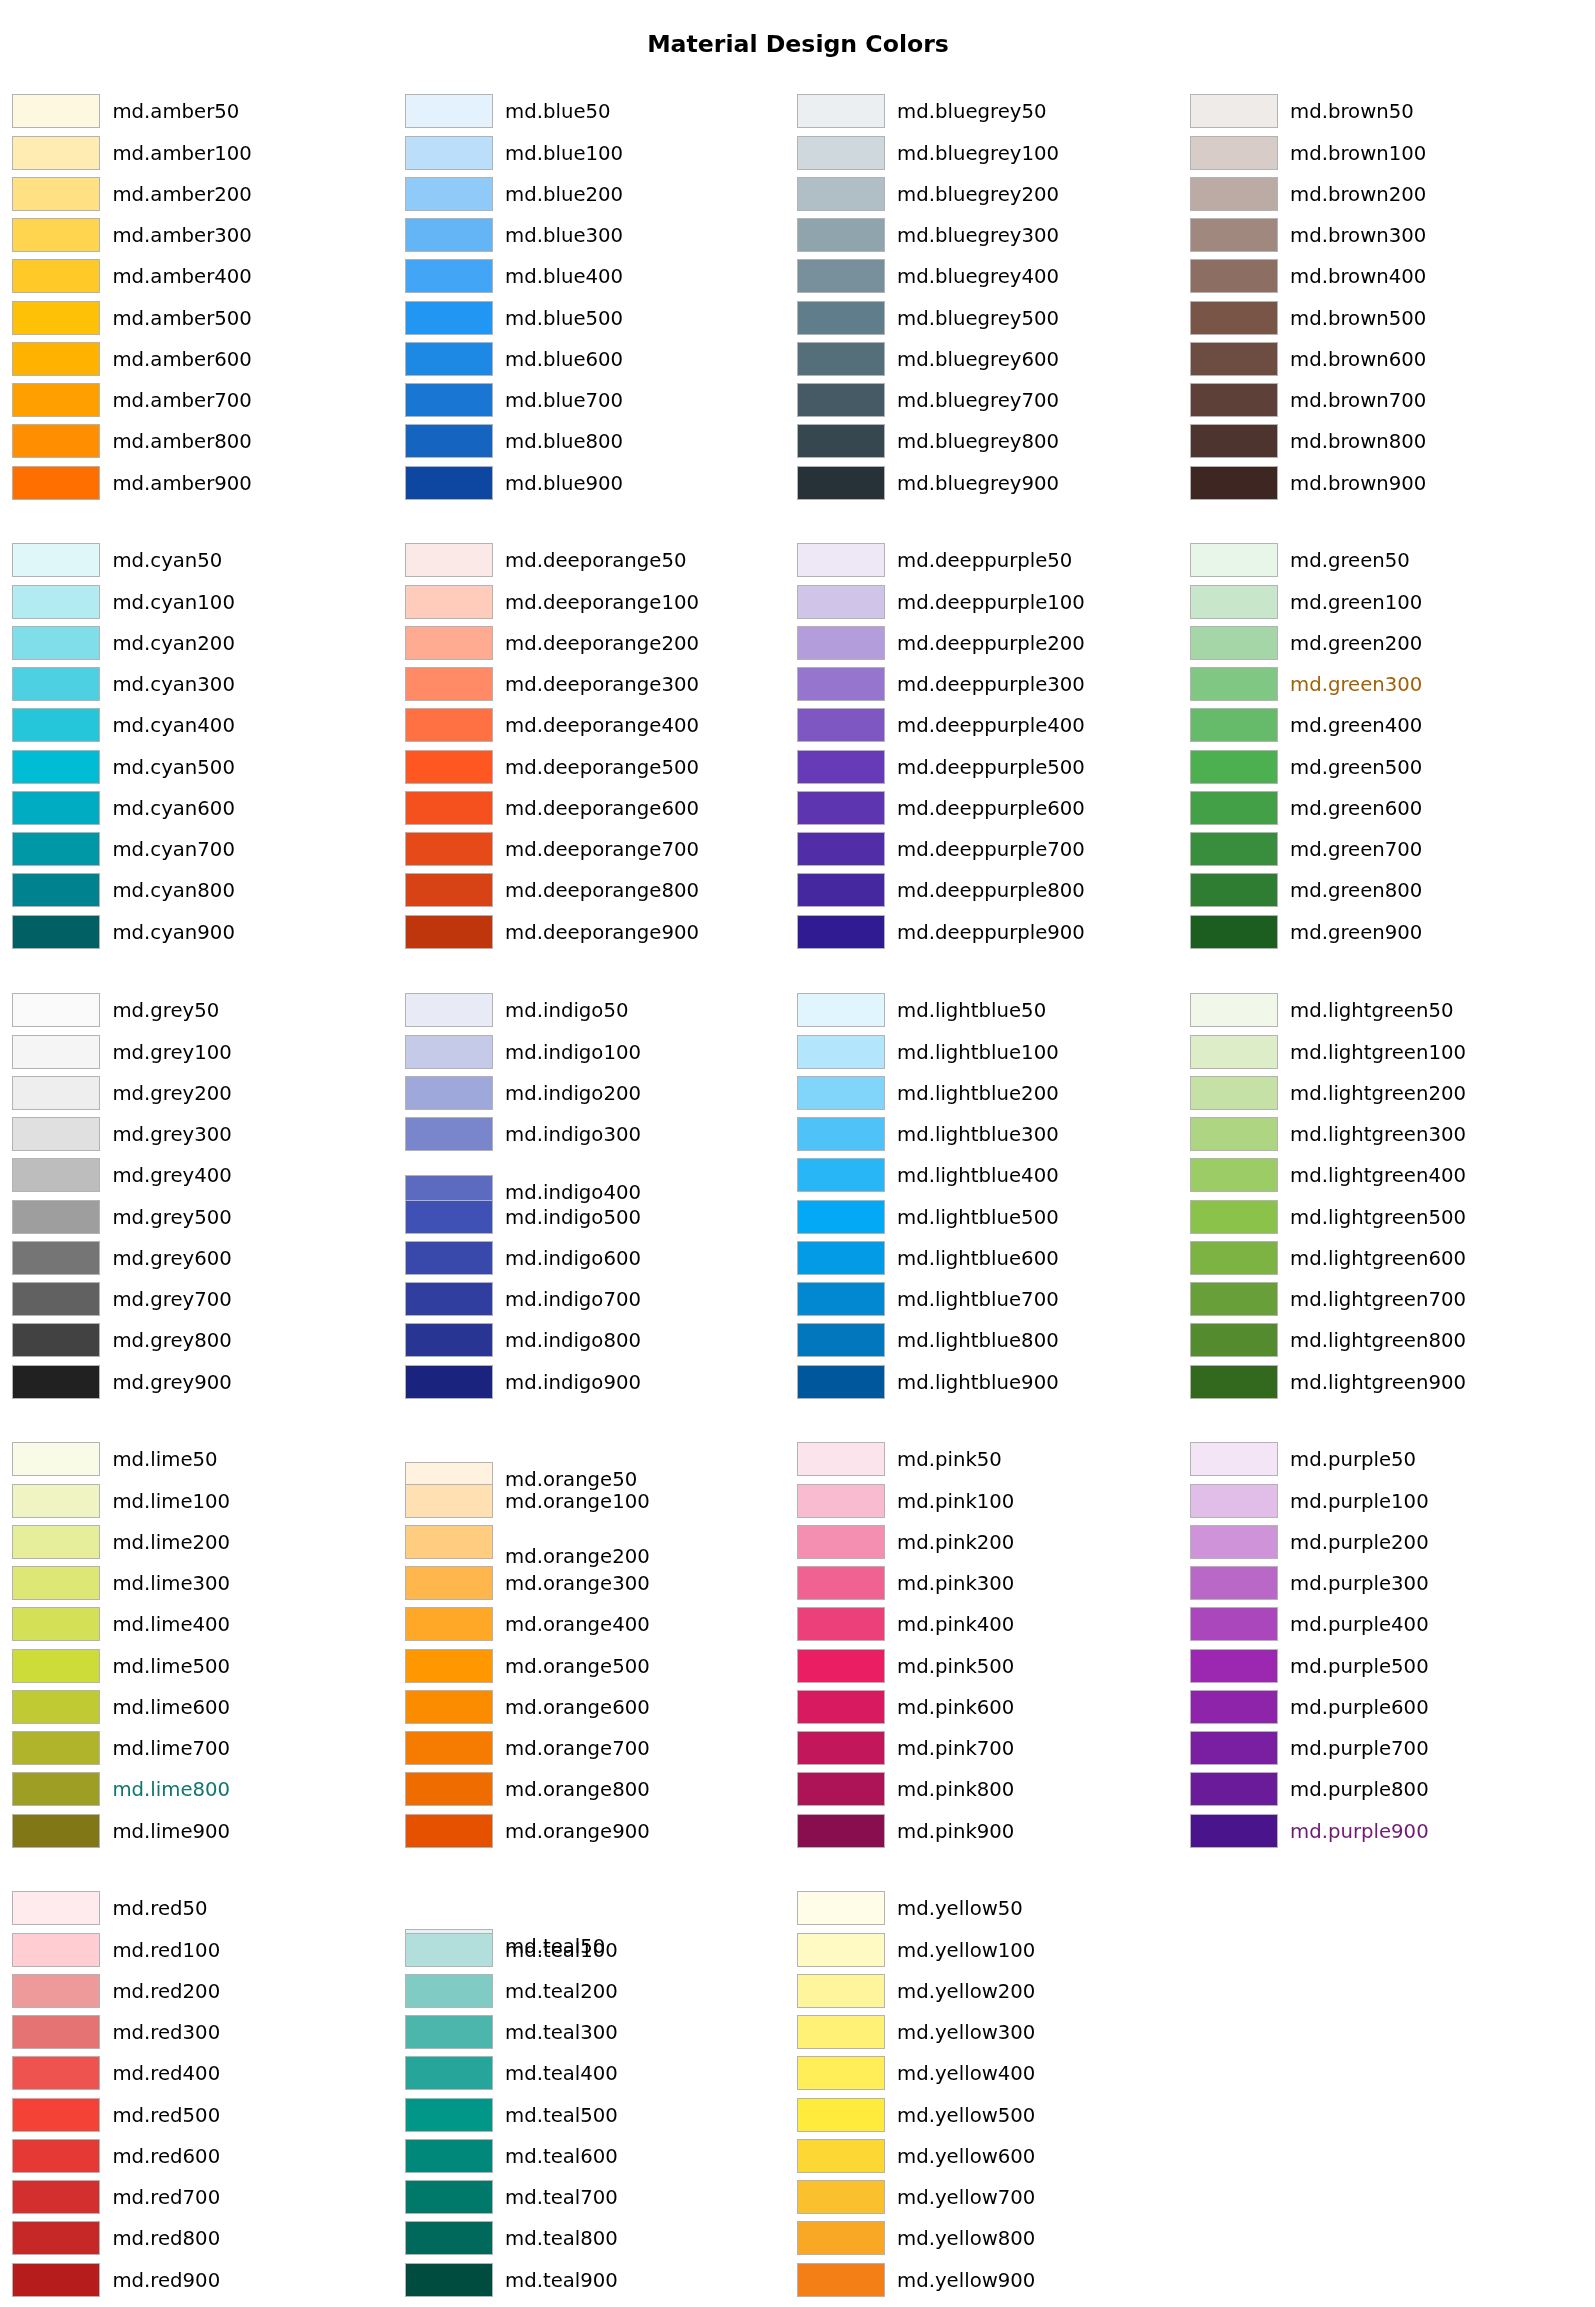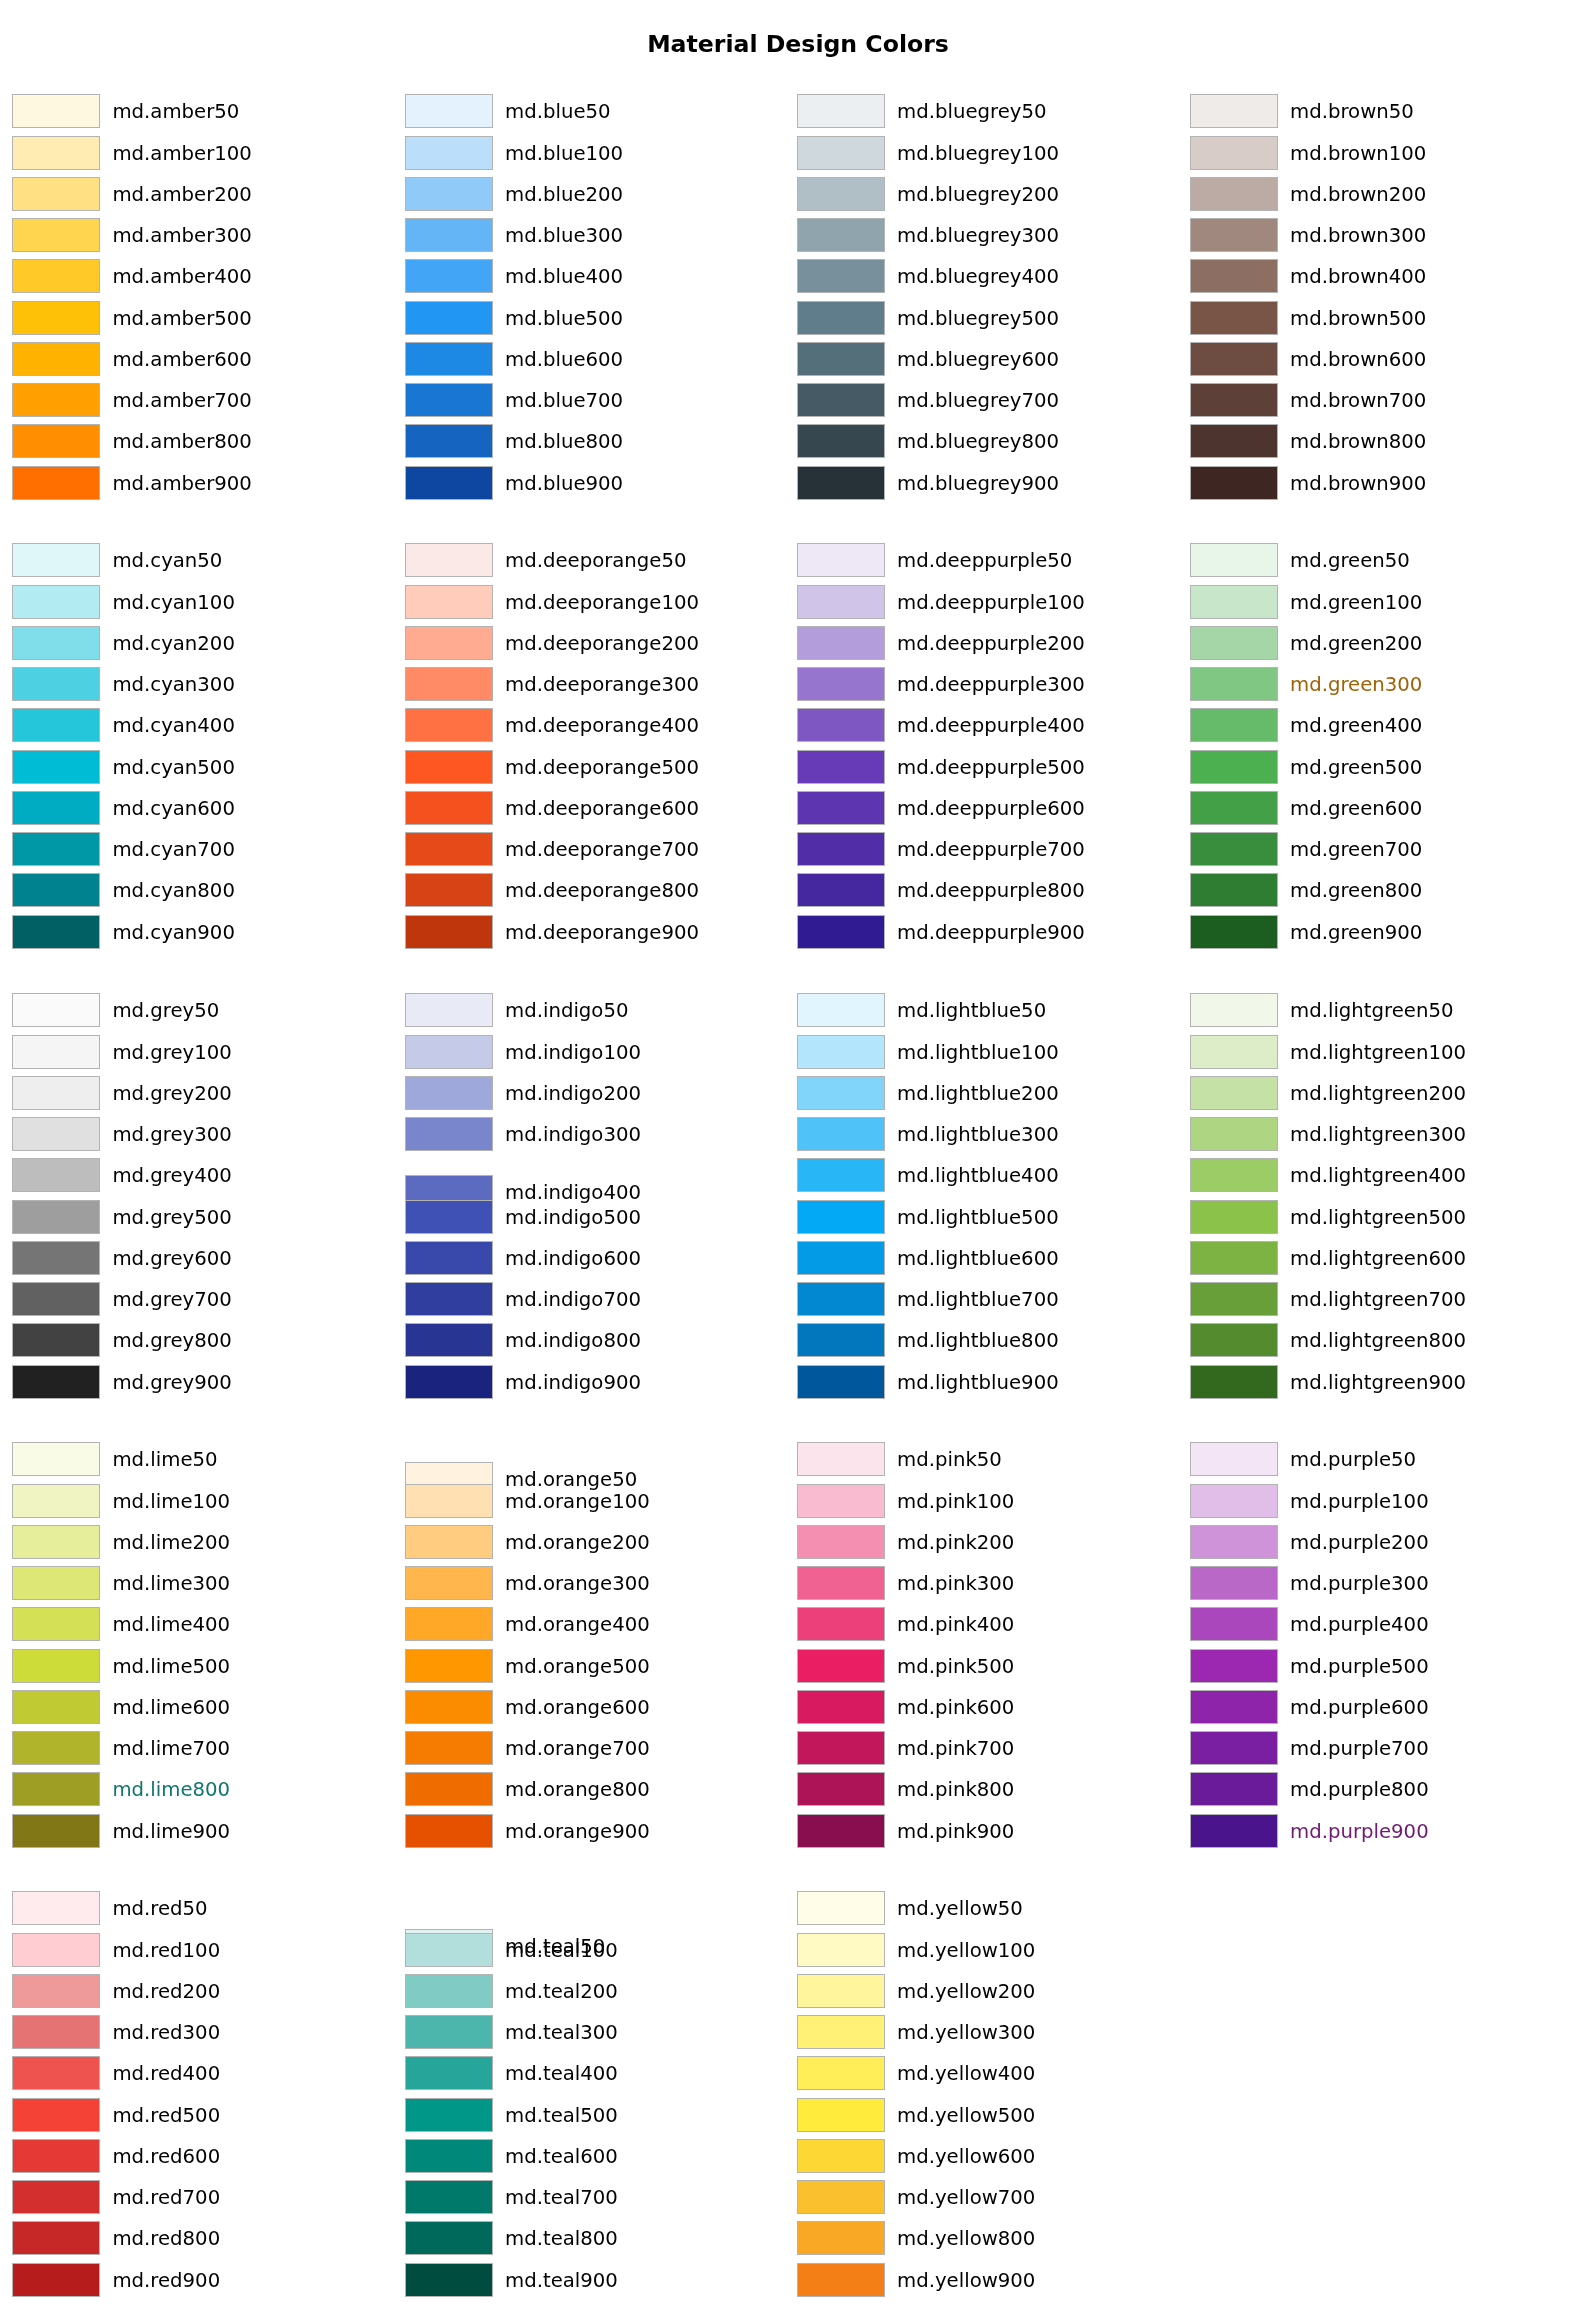--- a/index.html
+++ b/index.html
@@ -642,21 +642,21 @@
           <div class="swatch-row" style="top: 0px; margin-top: 20px;">
             <div class="swatch-chip" style="background: rgb(255, 243, 224); border-color: rgb(179, 179, 179); width: 88px; height: 34px;"></div>
             <div class="swatch-label" style="left: 100px; color: rgb(0, 0, 0);">md.orange50</div>
           </div>
           <div class="swatch-row" style="top: 42px;">
             <div class="swatch-chip" style="background: rgb(255, 224, 178); border-color: rgb(179, 179, 179); width: 88px; height: 34px;"></div>
             <div class="swatch-label" style="left: 100px; color: rgb(0, 0, 0);">md.orange100</div>
           </div>
           <div class="swatch-row" style="top: 83px;">
             <div class="swatch-chip" style="background: rgb(255, 204, 128); border-color: rgb(179, 179, 179); width: 88px; height: 34px;"></div>
-            <div class="swatch-label" style="left: 100px; color: rgb(0, 0, 0);">md.orange200</div>
+            <div class="swatch-label" style="left: 100px; color: rgb(0, 0, 0); margin-top: 14px;">md.orange200</div>
           </div>
           <div class="swatch-row" style="top: 124px;">
             <div class="swatch-chip" style="background: rgb(255, 183, 77); border-color: rgb(179, 179, 179); width: 88px; height: 34px;"></div>
             <div class="swatch-label" style="left: 100px; color: rgb(0, 0, 0);">md.orange300</div>
           </div>
           <div class="swatch-row" style="top: 165px;">
             <div class="swatch-chip" style="background: rgb(255, 167, 38); border-color: rgb(179, 179, 179); width: 88px; height: 34px;"></div>
             <div class="swatch-label" style="left: 100px; color: rgb(0, 0, 0);">md.orange400</div>
           </div>
           <div class="swatch-row" style="top: 207px;">

